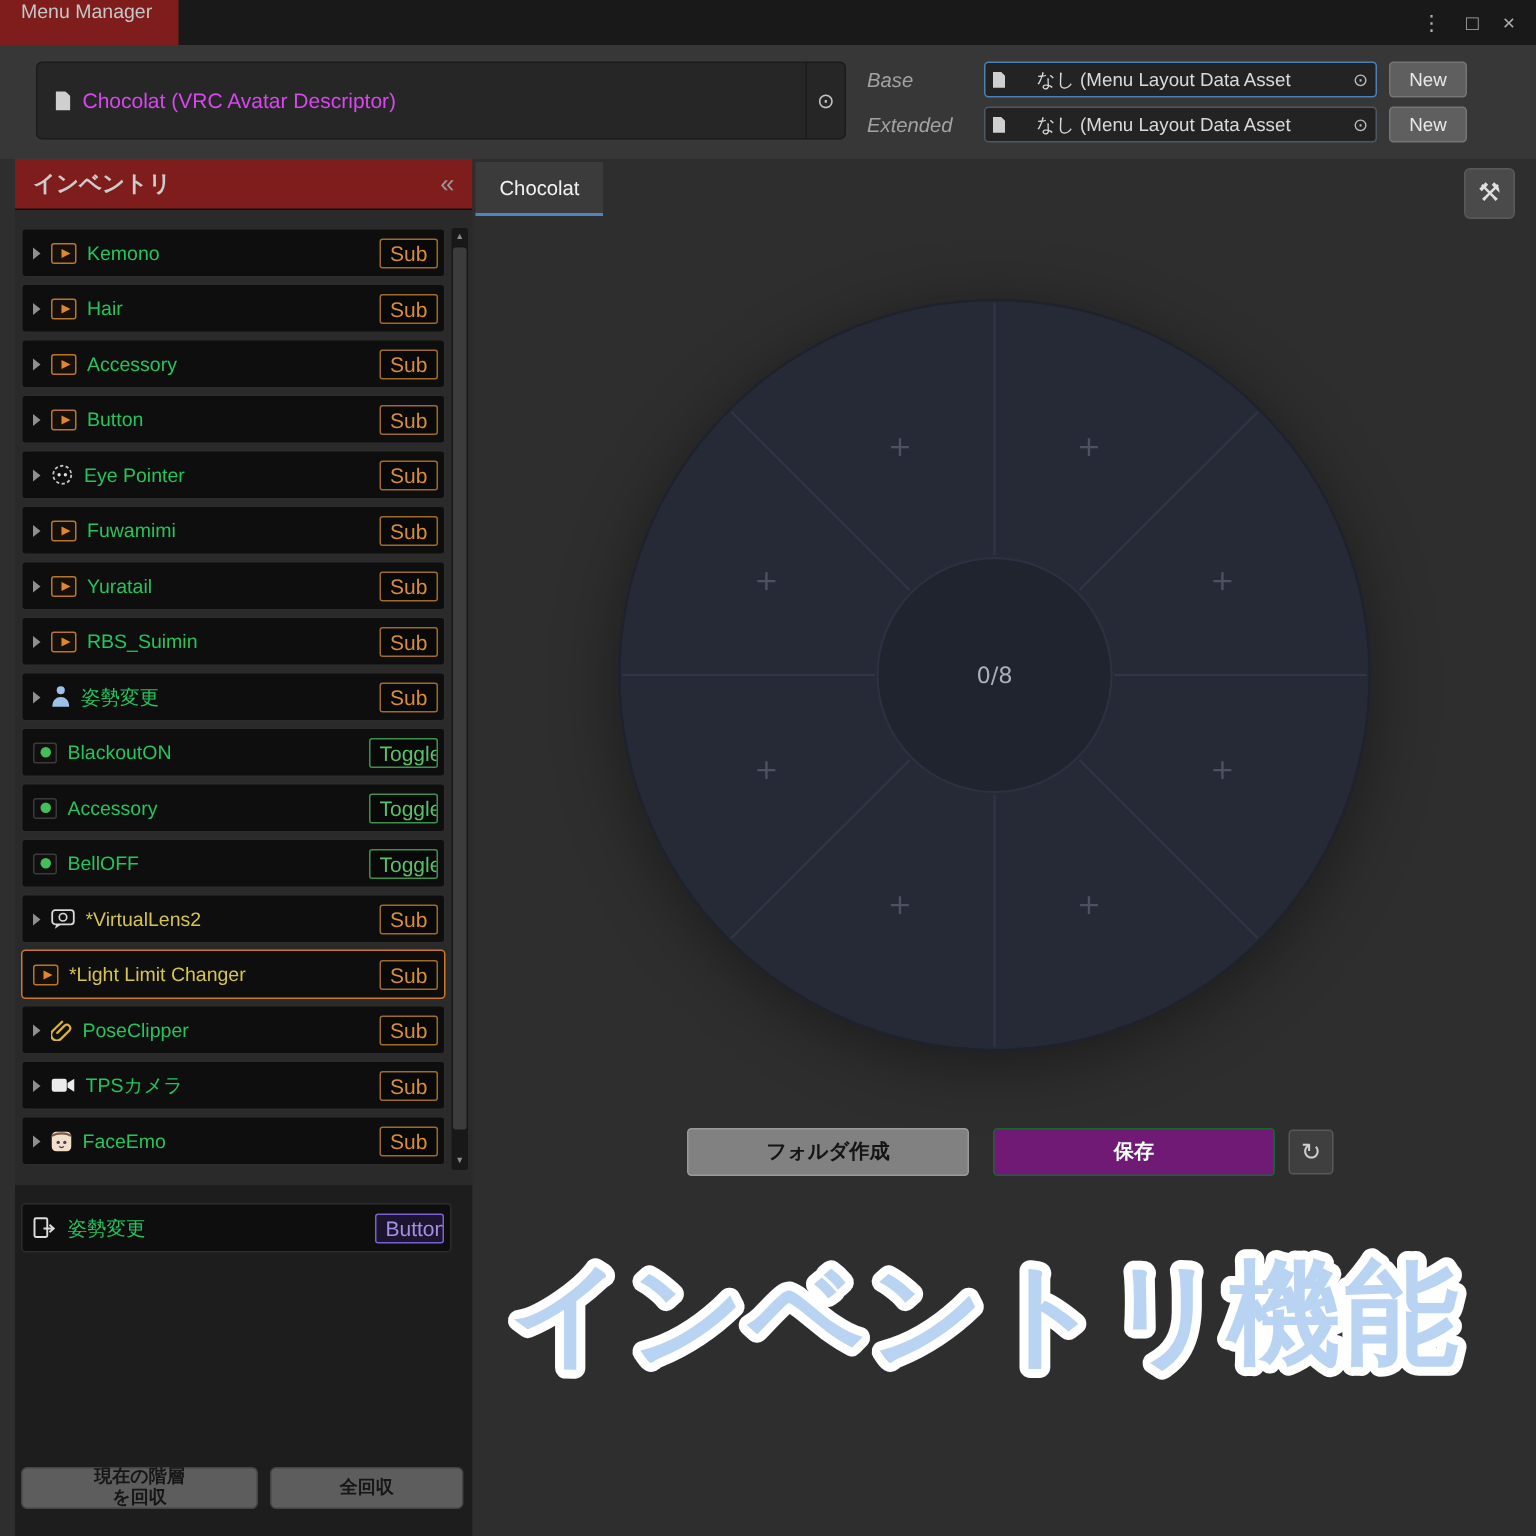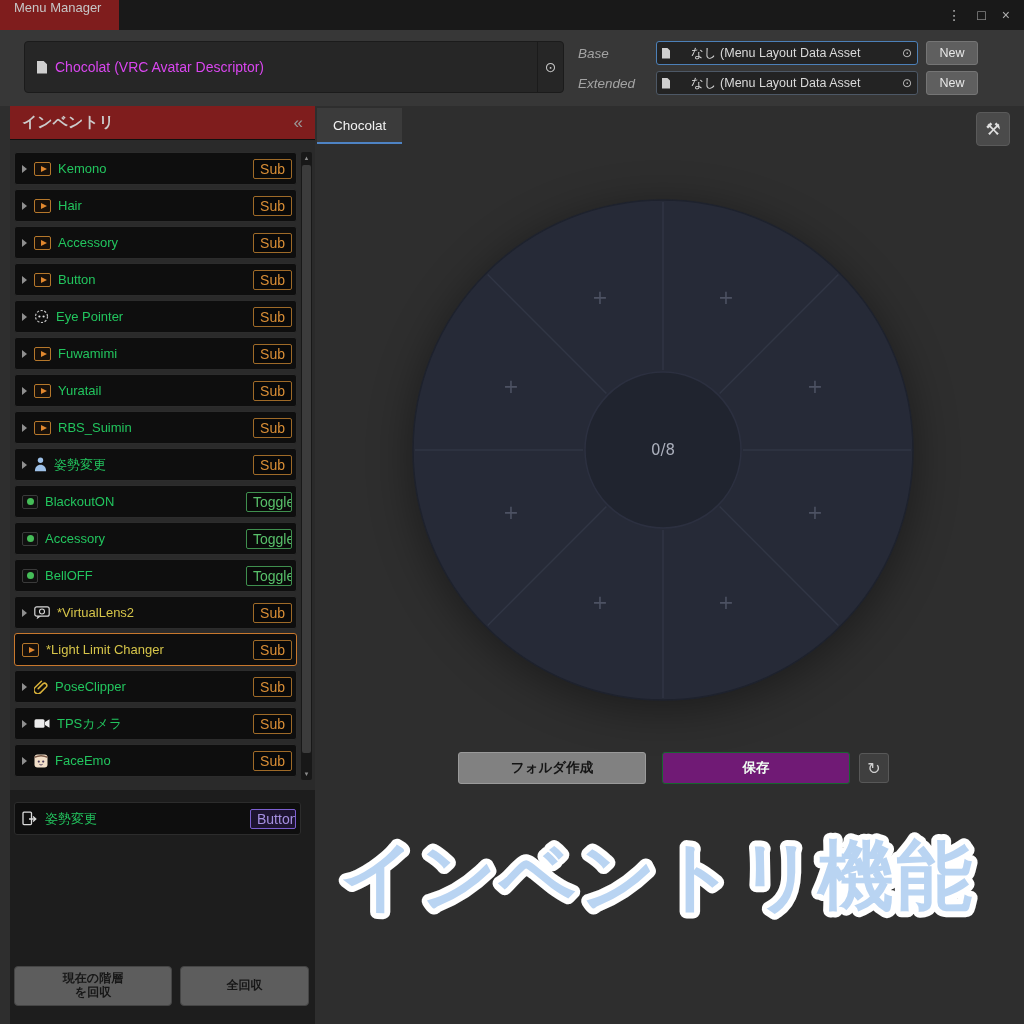--- a/index.html
+++ b/index.html
@@ -76,21 +76,21 @@
   .scroll .up,.scroll .dn { position:absolute; left:0; width:11px; height:12px; color:#8a8a8a; font-size:6px;
                             display:flex; align-items:center; justify-content:center; }
   .scroll .up { top:0; } .scroll .dn { bottom:0; }
   .scroll .thumb { position:absolute; left:1px; top:13px; width:9px; height:588px; background:#3c3c3c; border-radius:2px; }
 
   .extra { flex:1; background:#1d1d1d; position:relative; padding:0 14px 0 4px; }
   .extra-label { color:#8d8d8d; font-size:11.5px; padding:16px 0 0 6px; }
   .extra .row { margin-top:12px; }
 
   .bottom-btns { position:absolute; left:4px; right:6px; bottom:18px; display:flex; gap:8px; }
-  .gray-btn { height:40px; background:#5d5d5d; border:1px solid #454545; border-radius:4px; color:#161616;
+  .gray-btn { height:28px; background:#5d5d5d; border:1px solid #454545; border-radius:4px; color:#161616;
               font-size:12px; font-weight:bold; display:flex; align-items:center; justify-content:center;
               text-align:center; white-space:pre-line; line-height:1.15; }
   .gray-btn.b1 { width:158px; } .gray-btn.b2 { flex:1; }
 
   
   .main { flex:1; position:relative; background:#2e2e2e; overflow:hidden; }
   .tab { position:absolute; left:2px; top:2px; height:36px; padding:0 16px; background:#3b3b3b;
          border-bottom:2px solid #4e83c4; color:#f2f2f2; font-size:13.5px; font-weight:normal;
          display:flex; align-items:center; }
   .wrench-btn { position:absolute; right:14px; top:6px; width:34px; height:34px; background:#4a4a4a;

